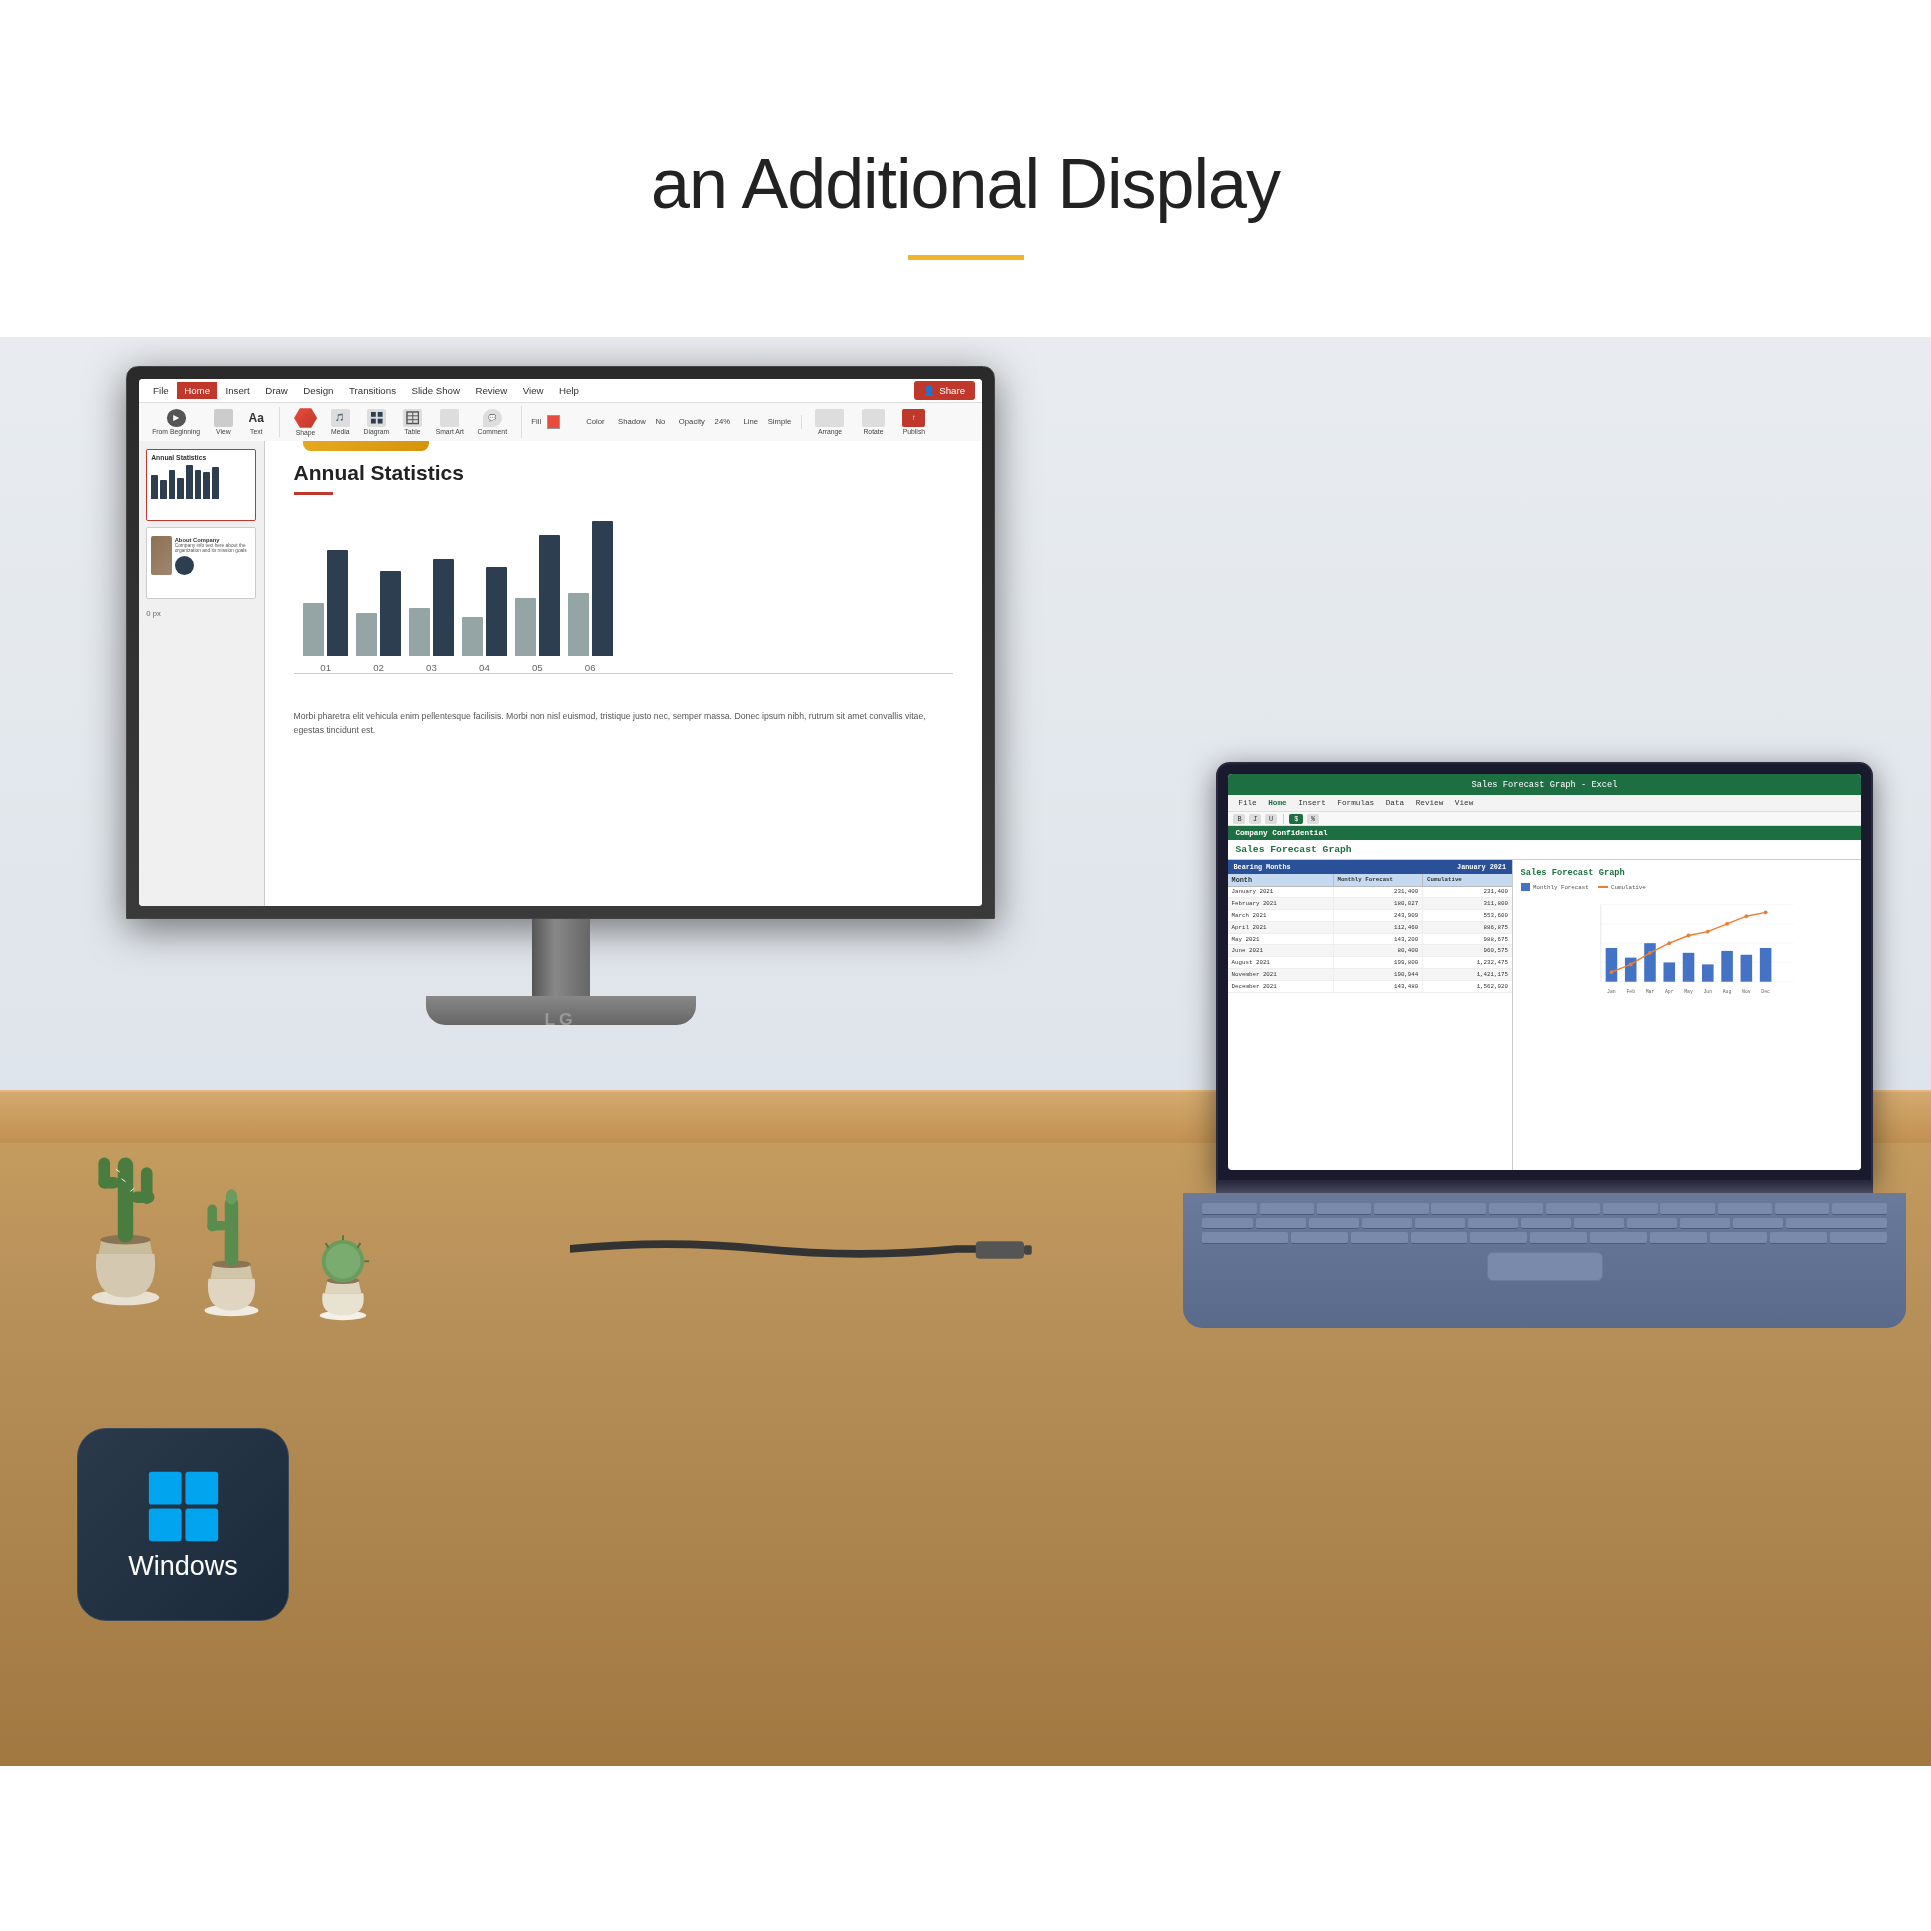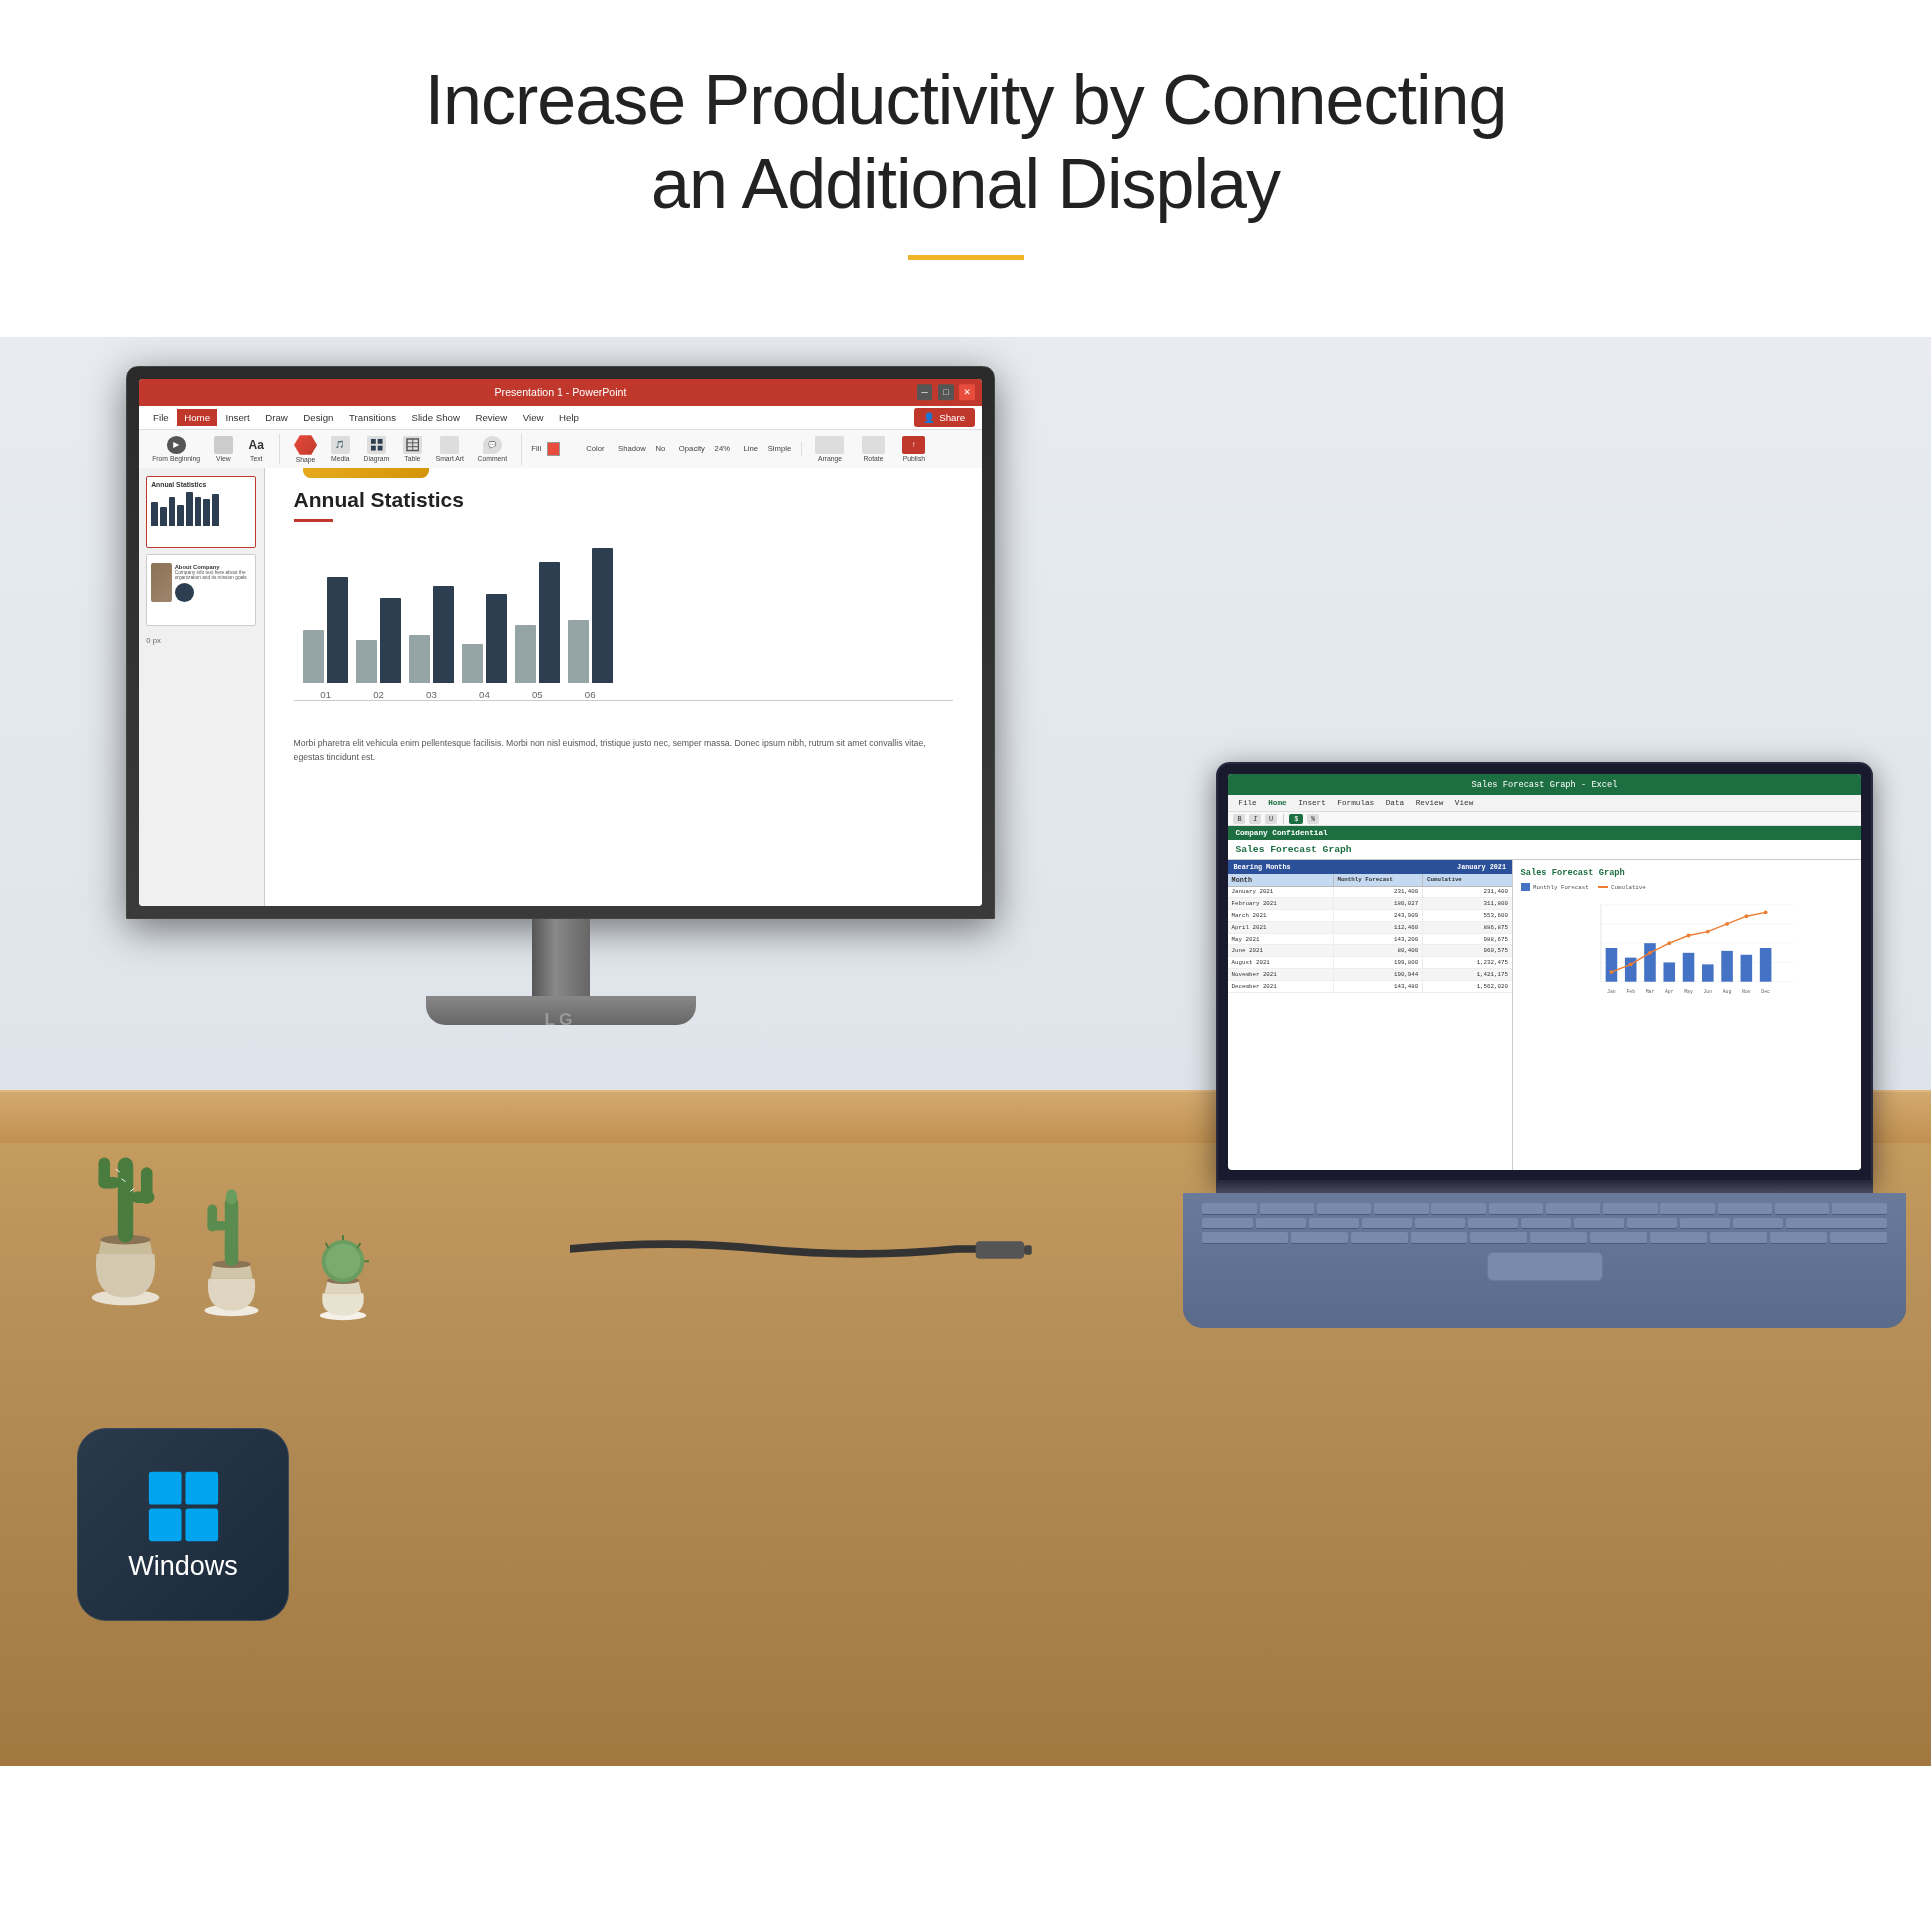--- a/index.html
+++ b/index.html
@@ -506,48 +506,40 @@
     .slide2-text {
       font-size: 4.8px;
       color: #555;
     }
   </style>
 </head>
 <body>
 
 <div class="header-section">
   <h1 class="main-title">
-    <span>Increase Productivity by Connecting</span><br>
+    <br>
     <span>an Additional Display</span>
   </h1>
   <div class="gold-divider"></div>
 </div>
 
 <div class="scene">
 
   <div class="wall"></div>
 
   <div class="desk">
     <div class="desk-top"></div>
   </div>
 
   <div class="monitor-container">
     <div class="monitor-frame">
       <div class="monitor-screen">
 
         <div class="ppt-app">
 
-          <div class="ppt-titlebar">
-            <span class="ppt-titlebar-text">Presentation 1 - PowerPoint</span>
-            <div class="ppt-window-controls">
-              <div class="win-btn win-btn-minimize">─</div>
-              <div class="win-btn win-btn-maximize">□</div>
-              <div class="win-btn win-btn-close">✕</div>
-            </div>
-          </div>
 
           <div class="ppt-menu-bar">
             <span class="ppt-menu-item">File</span>
             <span class="ppt-menu-item active">Home</span>
             <span class="ppt-menu-item">Insert</span>
             <span class="ppt-menu-item">Draw</span>
             <span class="ppt-menu-item">Design</span>
             <span class="ppt-menu-item">Transitions</span>
             <span class="ppt-menu-item">Slide Show</span>
             <span class="ppt-menu-item">Review</span>

